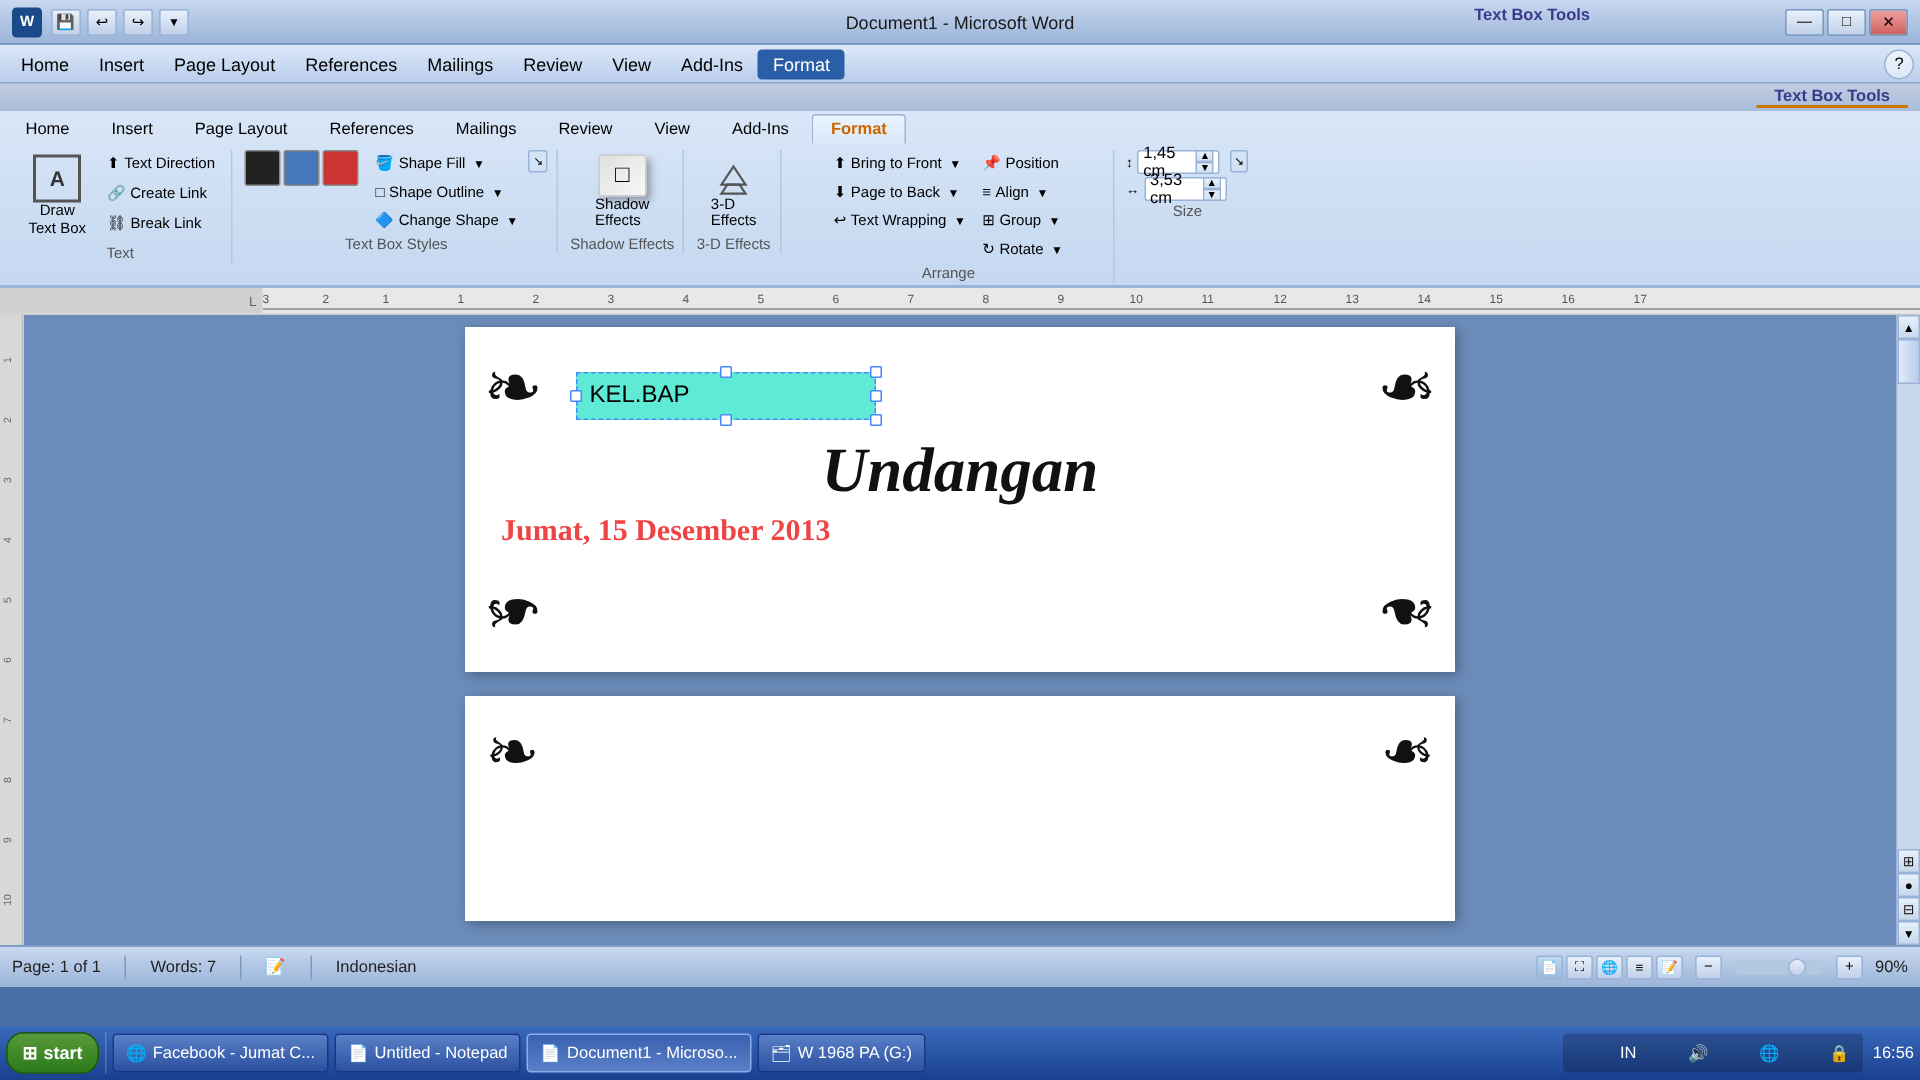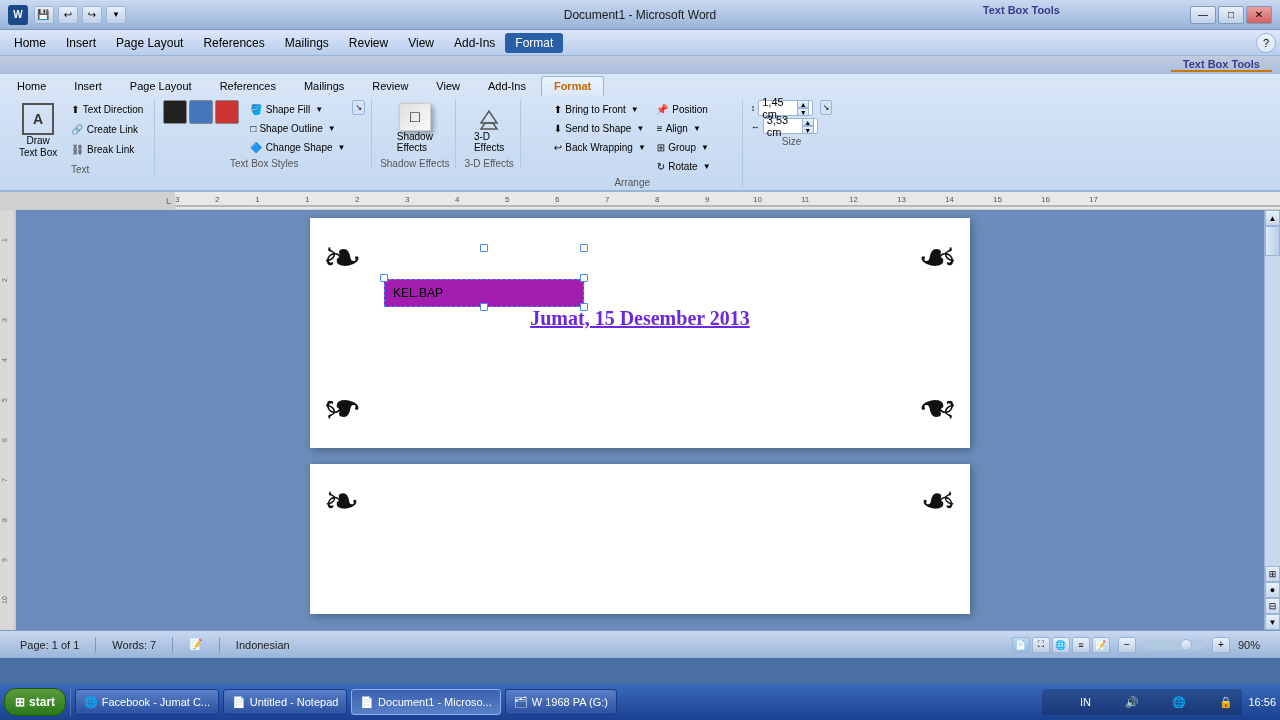--- a/index.html
+++ b/index.html
@@ -215,33 +215,31 @@
       font-style: italic;
       font-weight: bold;
       color: #111;
       text-align: center;
       margin: 10px 0 5px;
     }
     .undangan-date {
       font-family: 'Times New Roman', serif;
       font-size: 20px;
       font-weight: bold;
-      color: #6d28d9;
-      text-align: center;
-      text-decoration: underline;
+      color: #ef4444;
     }
 
     
     #status-bar {
       height: 28px;
       background: linear-gradient(to bottom, #c8d8f0, #9ab4d8);
       border-top: 1px solid #7a9abf;
       display: flex;
       align-items: center;
-      padding: 0 20px;
+      padding: 0 8px;
       gap: 16px;
     }
     .status-item { font-size: 11px; color: #222; }
     .status-sep { width: 1px; height: 16px; background: #7a9abf; }
     .status-right { margin-left: auto; display: flex; align-items: center; gap: 8px; }
     .zoom-btn { width: 18px; height: 16px; background: linear-gradient(to bottom,#e8f0fa,#c0d0e8); border:1px solid #9ab4d8; border-radius:2px; display:flex; align-items:center; justify-content:center; font-size:10px; cursor:pointer; }
     .zoom-slider { width: 60px; height: 10px; background: #b0c8e0; border-radius:5px; position:relative; }
     .zoom-slider-thumb { width:12px; height:12px; background:linear-gradient(to bottom,#e8f0fa,#c0d0e8); border:1px solid #9ab4d8; border-radius:50%; position:absolute; top:-1px; left:60%; }
     .view-btns { display:flex; gap:2px; }
     .view-btn { width:18px; height:16px; background:linear-gradient(to bottom,#e8f0fa,#c0d0e8); border:1px solid #9ab4d8; border-radius:2px; display:flex; align-items:center; justify-content:center; font-size:9px; cursor:pointer; }
@@ -455,26 +453,26 @@
     <div class="ribbon-group" style="min-width:220px;">
       <div class="ribbon-group-content" style="flex-wrap:wrap;gap:1px;">
         <div style="display:flex;flex-direction:column;gap:1px;">
           <div class="ribbon-btn-small">
             <span>⬆</span>
             <span>Bring to Front</span>
             <span class="dropdown-arrow">▼</span>
           </div>
           <div class="ribbon-btn-small">
             <span>⬇</span>
-            <span>Send to Shape</span>
+            <span>Page to Back</span>
             <span class="dropdown-arrow">▼</span>
           </div>
           <div class="ribbon-btn-small">
             <span>↩</span>
-            <span>Back Wrapping</span>
+            <span>Text Wrapping</span>
             <span class="dropdown-arrow">▼</span>
           </div>
         </div>
         <div style="display:flex;flex-direction:column;gap:1px;">
           <div class="ribbon-btn-small">
             <span>📌</span>
             <span>Position</span>
           </div>
           <div class="ribbon-btn-small">
             <span>≡</span>
@@ -607,26 +605,27 @@
           <div style="position:absolute;top:-4px;right:-4px;width:8px;height:8px;background:white;border:1px solid #4488ff;border-radius:1px;z-index:10;"></div>
           
           <div style="position:absolute;top:50%;right:-4px;transform:translateY(-50%);width:8px;height:8px;background:white;border:1px solid #4488ff;border-radius:1px;z-index:10;"></div>
           
           <div style="position:absolute;bottom:-4px;left:50%;transform:translateX(-50%);width:8px;height:8px;background:white;border:1px solid #4488ff;border-radius:1px;z-index:10;"></div>
           
           <div style="position:absolute;bottom:-4px;right:-4px;width:8px;height:8px;background:white;border:1px solid #4488ff;border-radius:1px;z-index:10;"></div>
           
           <div style="position:absolute;top:50%;left:-4px;transform:translateY(-50%);width:8px;height:8px;background:white;border:1px solid #4488ff;border-radius:1px;z-index:10;"></div>
 
-          <div style="border:1px dashed #4488ff;padding:6px 8px;background:#a21caf;min-width:200px;font-size:12px;font-family:Arial;margin-top:31px;">
+          <div style="border:1px dashed #4488ff;padding:6px 8px;background:#5eead4;min-width:200px;font-size:16px;font-family:Arial;">
             <span>KEL.BAP</span>
           </div>
         </div>
       </div>
 
+      <div class="undangan-title">Undangan</div>
 
       <div class="undangan-date">Jumat, 15 Desember 2013</div>
     </div>
 
     <div class="page" style="width:660px; padding:24px; min-height:150px; position:relative;">
       <svg style="position:absolute;top:6px;left:6px;width:90px;height:50px;" viewBox="0 0 100 60">
         <text x="5" y="55" font-size="52" fill="#111" font-family="serif">❧</text>
       </svg>
       <svg style="position:absolute;top:6px;right:6px;width:90px;height:50px;transform:scaleX(-1);" viewBox="0 0 100 60">
         <text x="5" y="55" font-size="52" fill="#111" font-family="serif">❧</text>

